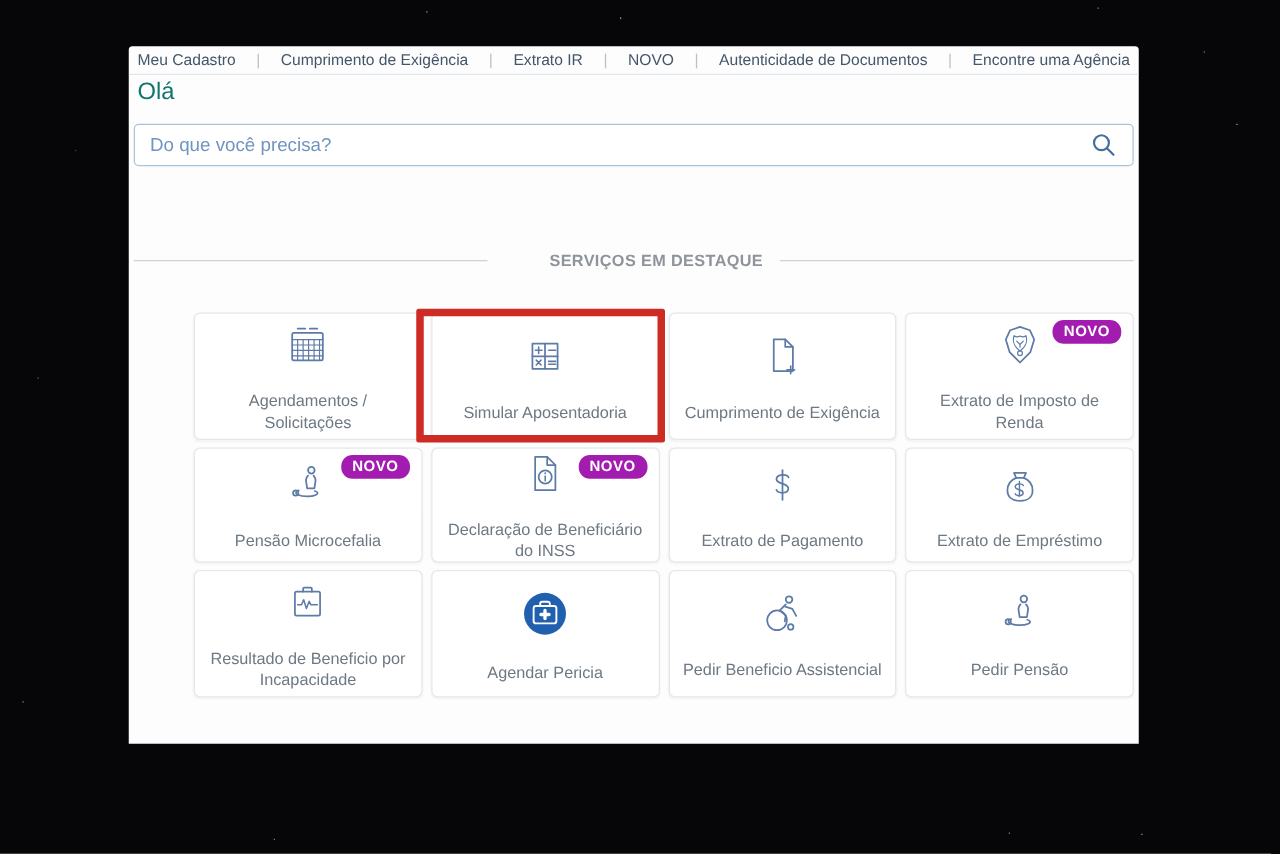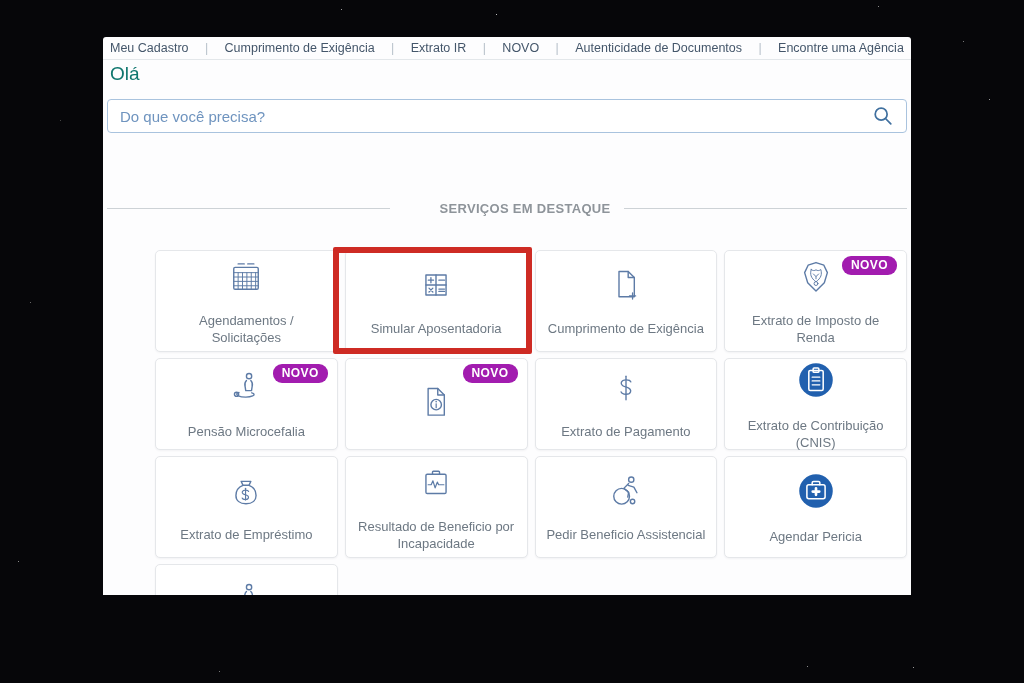--- a/index.html
+++ b/index.html
@@ -172,43 +172,33 @@
       <span class="badge">NOVO</span>
       <span>
         <svg width="42" height="42" viewBox="0 0 48 48" class="ic">
           <path d="M15 8.5h11l7.5 7.5v23H15z"></path>
           <path d="M26 8.5V16h7.5"></path>
           <circle cx="24.2" cy="27" r="6"></circle>
           <path d="M24.2 26v4.5" stroke-width="1.4"></path>
           <circle cx="24.2" cy="23.6" r=".9" fill="#5d7ba6" stroke="none"></circle>
         </svg>
       </span>
+      <span class="card-label">Declaração de Beneficiário do INSS</span>
     </div>
 
     <div class="card">
       <span>
         <svg width="42" height="42" viewBox="0 0 48 48" class="ic">
           <path d="M29.5 17c-1-3-9.5-3.3-10.8.5-1.2 3.6 3.4 4.7 5.3 5.3 2.4.8 6.3 1.8 5.2 5.6-1.1 3.8-9.7 3.4-10.8 0"></path>
           <path d="M24 10.5v27"></path>
         </svg>
       </span>
       <span class="card-label">Extrato de Pagamento</span>
     </div>
 
-    <div class="card">
-      <span>
-        <svg width="46" height="46" viewBox="0 0 48 48" class="ic">
-          <circle cx="24" cy="24" r="17.5" fill="#2160ae" stroke="none"></circle>
-          <rect class="w" x="16.5" y="14" width="15" height="21" rx="1.5"></rect>
-          <rect class="w" x="21" y="11.5" width="6" height="4.5" rx="1"></rect>
-          <path class="w" d="M20 21h8M20 25h8M20 29h8" stroke-width="1.3"></path>
-        </svg>
-      </span>
-      <span class="card-label">Extrato de Contribuição (CNIS)</span>
-    </div>
 
     <div class="card">
       <span>
         <svg width="42" height="42" viewBox="0 0 48 48" class="ic">
           <path d="M20.5 17.5c-5 2-8 6.5-8 11.5 0 6 4.5 9.5 11.5 9.5s11.5-3.5 11.5-9.5c0-5-3-9.5-8-11.5"></path>
           <path d="M20.5 17.5l-2-4.5h11l-2 4.5z"></path>
           <path d="M27 24.5c-.7-2-6.3-2.2-7.2.3-.8 2.4 2.3 3.1 3.5 3.5 1.6.5 4.2 1.2 3.5 3.7-.7 2.5-6.5 2.3-7.2 0" stroke-width="1.3"></path>
           <path d="M23.5 20.8v13.5" stroke-width="1.3"></path>
         </svg>
       </span>
@@ -217,49 +207,49 @@
 
     <div class="card">
       <span>
         <svg width="42" height="42" viewBox="0 0 48 48" class="ic">
           <rect x="12.5" y="14" width="23" height="22" rx="1.5"></rect>
           <path d="M20 14v-2.5a1 1 0 0 1 1-1h6a1 1 0 0 1 1 1V14"></path>
           <path d="M15 26h3.5l2-4.5 2.5 8 2.5-6.5 1.5 3h6" stroke-width="1.4"></path>
         </svg>
       </span>
       <span class="card-label">Resultado de Beneficio por Incapacidade</span>
+    </div>
+
+    <div class="card">
+      <span>
+        <svg width="46" height="46" viewBox="0 0 48 48" class="ic">
+          <circle cx="24" cy="24" r="17.5" fill="#2160ae" stroke="none"></circle>
+          <rect class="w" x="14.5" y="17.5" width="19" height="14.5" rx="2"></rect>
+          <path class="w" d="M20 17.5v-2a1.5 1.5 0 0 1 1.5-1.5h5a1.5 1.5 0 0 1 1.5 1.5v2"></path>
+          <path class="w" d="M24 21.2v6.8M20.6 24.6h6.8" stroke-width="2.8"></path>
+        </svg>
+      </span>
+      <span class="card-label">Agendar Pericia</span>
     </div>
 
     <div class="card">
       <span>
         <svg width="42" height="42" viewBox="0 0 48 48" class="ic">
           <circle cx="19" cy="30" r="9"></circle>
           <circle cx="31.5" cy="36" r="2.5"></circle>
           <circle cx="30" cy="11" r="3"></circle>
           <path d="M27 15.5l-5.5 5.5 5.5 4.5-1 5.5"></path>
           <path d="M26.5 17.5l6.5 2 3.5 6.5"></path>
         </svg>
       </span>
       <span class="card-label">Pedir Beneficio Assistencial</span>
     </div>
 
     <div class="card">
       <span>
-        <svg width="46" height="46" viewBox="0 0 48 48" class="ic">
-          <circle cx="24" cy="24" r="17.5" fill="#2160ae" stroke="none"></circle>
-          <rect class="w" x="14.5" y="17.5" width="19" height="14.5" rx="2"></rect>
-          <path class="w" d="M20 17.5v-2a1.5 1.5 0 0 1 1.5-1.5h5a1.5 1.5 0 0 1 1.5 1.5v2"></path>
-          <path class="w" d="M24 21.2v6.8M20.6 24.6h6.8" stroke-width="2.8"></path>
-        </svg>
-      </span>
-      <span class="card-label">Agendar Pericia</span>
-    </div>
-
-    <div class="card">
-      <span>
         <svg width="42" height="42" viewBox="0 0 48 48" class="ic">
           <circle cx="27.5" cy="10.5" r="3"></circle>
           <path d="M24.5 15.5c-2 2-2.2 4.5-1.5 7l.7 4.5h6.6l.7-4.5c.7-2.5.5-5-1.5-7"></path>
           <path d="M16 29c-3 .8-3.6 2.6-.8 3.9 4.4 2 12.4 2 16.4.2 2.6-1.2 2-3-1-3.6"></path>
           <circle cx="13.2" cy="31.2" r="2.4"></circle>
         </svg>
       </span>
       <span class="card-label">Pedir Pensão</span>
     </div>
 

